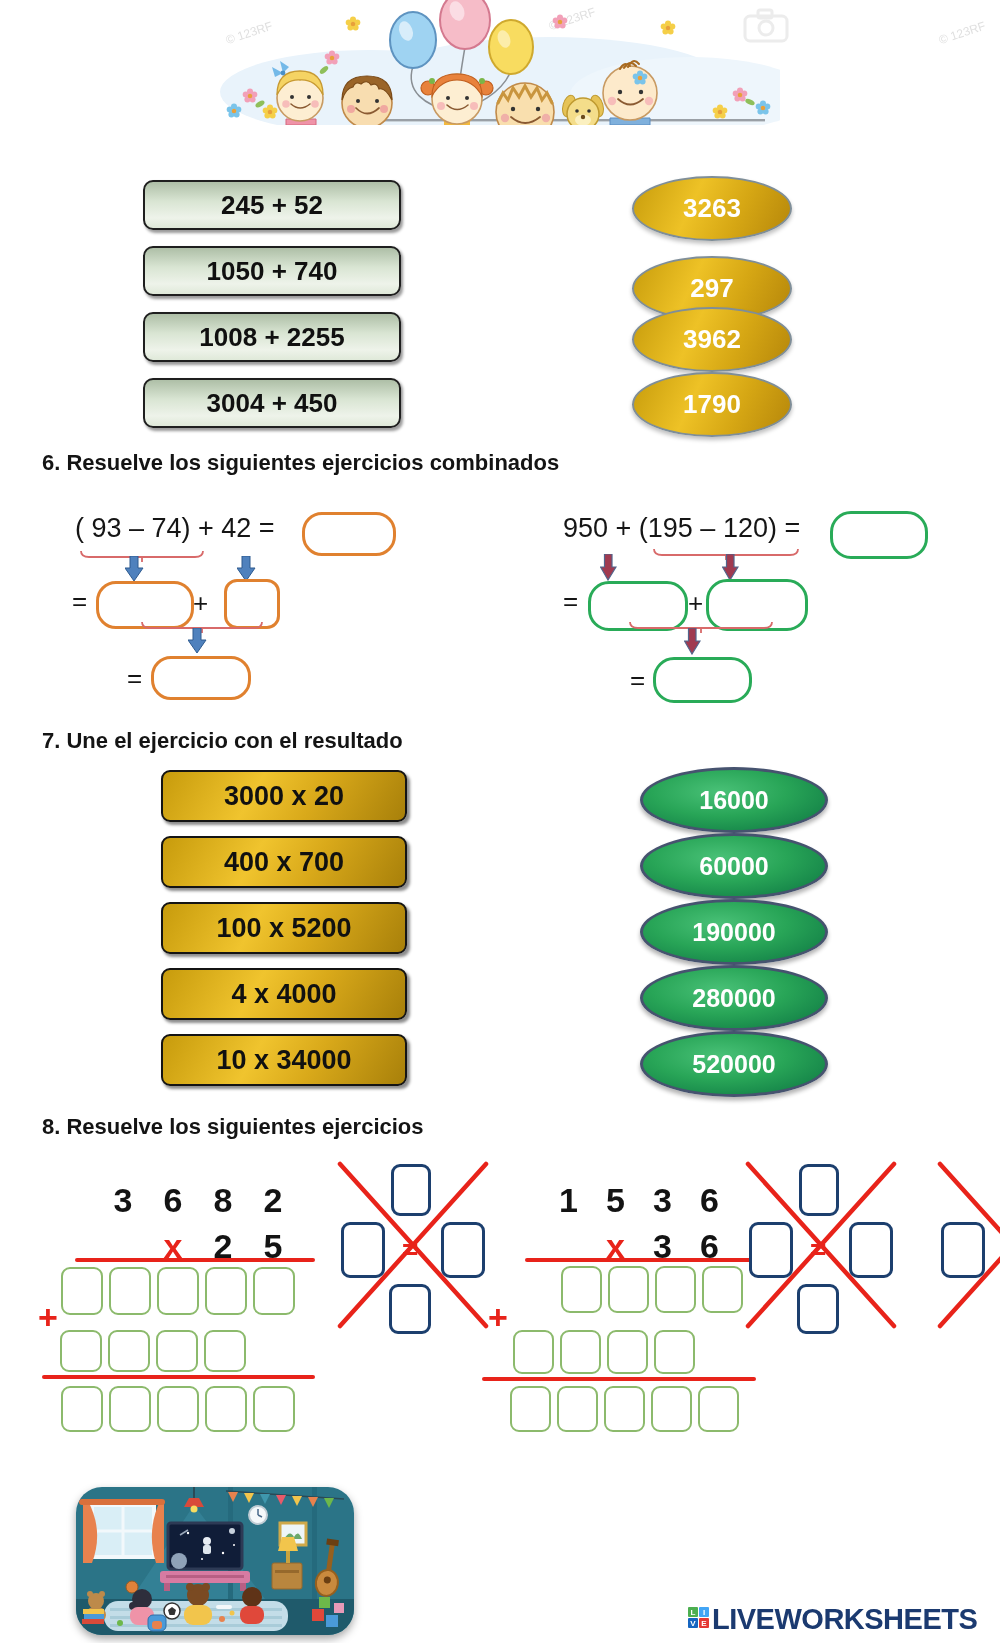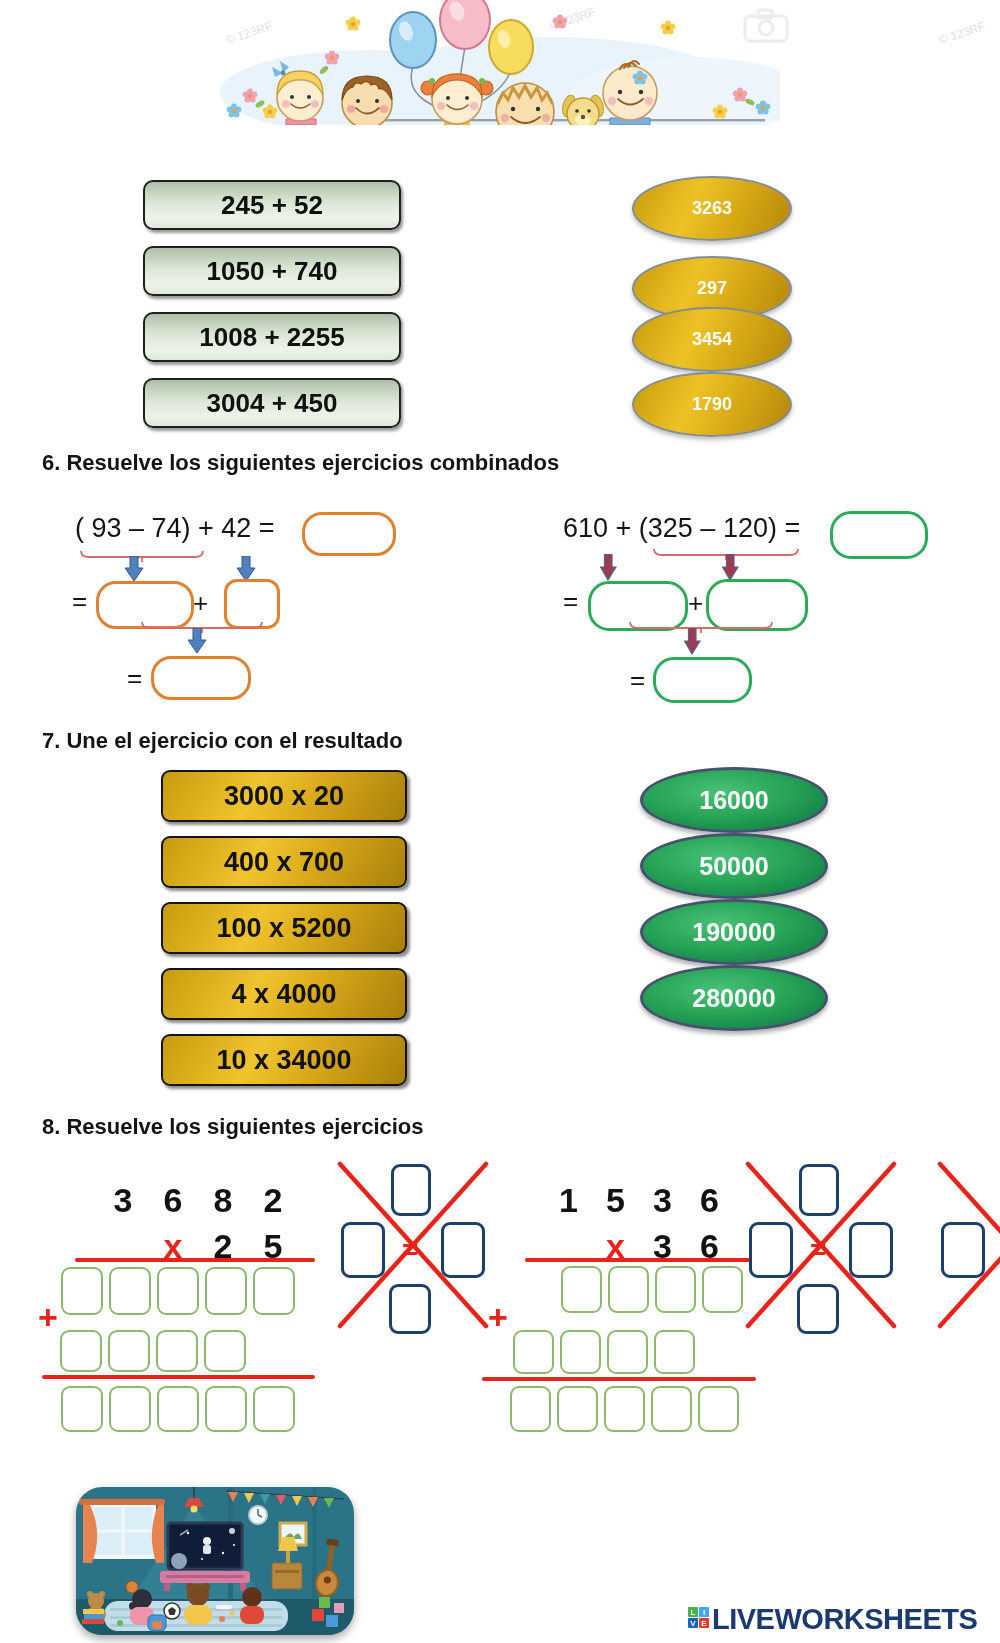--- a/index.html
+++ b/index.html
@@ -4,21 +4,21 @@
 <style>
   body{margin:0;background:#fff}
   #page{position:relative;width:1000px;height:1643px;background:#fff;overflow:hidden;
         font-family:"Liberation Sans",sans-serif}
   .abs{position:absolute}
   .title{font-weight:700;font-size:22px;color:#141414;white-space:nowrap}
   .sum-card{display:flex;align-items:center;justify-content:center;font-weight:700;font-size:26px;color:#101010;
     border:2px solid #1f1f1f;border-radius:10px;
     background:linear-gradient(180deg,#aebfa7 0%,#d9e5d3 42%,#eef3ea 78%,#dfe9d9 100%);
     box-shadow:2px 2.5px 3px rgba(0,0,0,.4)}
-  .oval-gold{display:flex;align-items:center;justify-content:center;font-weight:700;font-size:18px;color:#fff;
+  .oval-gold{display:flex;align-items:center;justify-content:center;font-weight:700;font-size:26px;color:#fff;
     border:2px solid #7f8e98;border-radius:50%;
     background:linear-gradient(115deg,#c79c0c 0%,#eec226 38%,#d6a714 66%,#b5860a 100%);
     box-shadow:0 3px 4px rgba(0,0,0,.25)}
   .gold-card{display:flex;align-items:center;justify-content:center;font-weight:700;font-size:27px;color:#111;
     border:2px solid #141414;border-radius:9px;
     background:linear-gradient(120deg,#c79b0c 0%,#f0c42e 38%,#d9a91a 62%,#a8800a 100%);
     box-shadow:2.5px 3px 3px rgba(0,0,0,.45)}
   .oval-green{display:flex;align-items:center;justify-content:center;font-weight:700;font-size:25px;color:#fff;
     border:3px solid #46536f;border-radius:50%;
     background:radial-gradient(ellipse at 42% 36%,#49c177 0%,#28a557 45%,#17874a 78%,#107a3f 100%);
@@ -161,21 +161,21 @@
       <ellipse cx="104" cy="70" rx="5" ry="2.5" fill="#8fbf5a" transform="rotate(-40 104 70)"></ellipse>
     </svg>
   </div>
 
   <div class="abs sum-card" style="left:143px;top:180px;width:254px;height:46px">245 + 52</div>
   <div class="abs sum-card" style="left:143px;top:246px;width:254px;height:46px">1050 + 740</div>
   <div class="abs sum-card" style="left:143px;top:312px;width:254px;height:46px">1008 + 2255</div>
   <div class="abs sum-card" style="left:143px;top:378px;width:254px;height:46px">3004 + 450</div>
   <div class="abs oval-gold" style="left:632px;top:176px;width:156px;height:61px">3263</div>
   <div class="abs oval-gold" style="left:632px;top:256px;width:156px;height:61px">297</div>
-  <div class="abs oval-gold" style="left:632px;top:307px;width:156px;height:61px">3454</div>
+  <div class="abs oval-gold" style="left:632px;top:307px;width:156px;height:61px">3962</div>
   <div class="abs oval-gold" style="left:632px;top:372px;width:156px;height:61px">1790</div>
 
   <div class="abs title" style="left:42px;top:450px">6. Resuelve los siguientes ejercicios combinados</div>
 
   <div class="abs expr" style="left:75px;top:513px">( 93 – 74) + 42 =</div>
   <div class="abs pill-o" style="left:302px;top:512px;width:88px;height:38px"></div>
   <svg class="abs" style="left:79px;top:549px" width="126" height="14">
     <path d="M2,2 Q2,8 10,8 L116,8 Q124,8 124,2 M63,8 L63,13" stroke="#d86a6a" stroke-width="1.8" fill="none"></path>
   </svg>
   <svg class="abs" style="left:125px;top:556px" width="20" height="26">
@@ -190,21 +190,21 @@
   <div class="abs pill-o" style="left:224px;top:579px;width:50px;height:44px;border-radius:13px"></div>
   <svg class="abs" style="left:140px;top:620px" width="124" height="14">
     <path d="M2,2 Q2,8 10,8 L114,8 Q122,8 122,2 M62,8 L62,13" stroke="#d86a6a" stroke-width="1.8" fill="none"></path>
   </svg>
   <svg class="abs" style="left:188px;top:628px" width="20" height="26">
     <polygon points="5,0 13,0 13,12 18,12 9,25 0,12 5,12" fill="#4f81bd" stroke="#2f5b8f"></polygon>
   </svg>
   <div class="abs sign" style="left:127px;top:663px">=</div>
   <div class="abs pill-o" style="left:151px;top:656px;width:94px;height:38px"></div>
 
-  <div class="abs expr" style="left:563px;top:513px">610 + (325 – 120) =</div>
+  <div class="abs expr" style="left:563px;top:513px">950 + (195 – 120) =</div>
   <div class="abs pill-g" style="left:830px;top:511px;width:92px;height:42px"></div>
   <svg class="abs" style="left:652px;top:547px" width="148" height="14">
     <path d="M2,2 Q2,8 10,8 L138,8 Q146,8 146,2 M74,8 L74,13" stroke="#d86a6a" stroke-width="1.8" fill="none"></path>
   </svg>
   <svg class="abs" style="left:600px;top:554px" width="17" height="27">
     <polygon points="4.5,0 12,0 12,13 16,13 8,26 0.5,13 4.5,13" fill="#a03a50" stroke="#51658c" stroke-width="1.2"></polygon>
   </svg>
   <svg class="abs" style="left:722px;top:554px" width="17" height="27">
     <polygon points="4.5,0 12,0 12,13 16,13 8,26 0.5,13 4.5,13" fill="#a03a50" stroke="#51658c" stroke-width="1.2"></polygon>
   </svg>
@@ -221,23 +221,24 @@
   <div class="abs sign" style="left:630px;top:665px">=</div>
   <div class="abs pill-g" style="left:653px;top:657px;width:93px;height:40px"></div>
 
   <div class="abs title" style="left:42px;top:728px">7. Une el ejercicio con el resultado</div>
   <div class="abs gold-card" style="left:161px;top:770px;width:242px;height:48px">3000 x 20</div>
   <div class="abs gold-card" style="left:161px;top:836px;width:242px;height:48px">400 x 700</div>
   <div class="abs gold-card" style="left:161px;top:902px;width:242px;height:48px">100 x 5200</div>
   <div class="abs gold-card" style="left:161px;top:968px;width:242px;height:48px">4 x 4000</div>
   <div class="abs gold-card" style="left:161px;top:1034px;width:242px;height:48px">10 x 34000</div>
   <div class="abs oval-green" style="left:640px;top:767px;width:182px;height:60px">16000</div>
-  <div class="abs oval-green" style="left:640px;top:833px;width:182px;height:60px">50000</div>
+  <div class="abs oval-green" style="left:640px;top:833px;width:182px;height:60px">60000</div>
   <div class="abs oval-green" style="left:640px;top:899px;width:182px;height:60px">190000</div>
   <div class="abs oval-green" style="left:640px;top:965px;width:182px;height:60px">280000</div>
+  <div class="abs oval-green" style="left:640px;top:1031px;width:182px;height:60px">520000</div>
 
   <div class="abs title" style="left:42px;top:1114px">8. Resuelve los siguientes ejercicios</div>
 
   <div class="abs digit-row" style="left:98px;top:1181px">
     <span class="digit">3</span>
     <span class="digit">6</span>
     <span class="digit">8</span>
     <span class="digit">2</span>
   </div>
   <div class="abs digit-row" style="left:148px;top:1227px">

